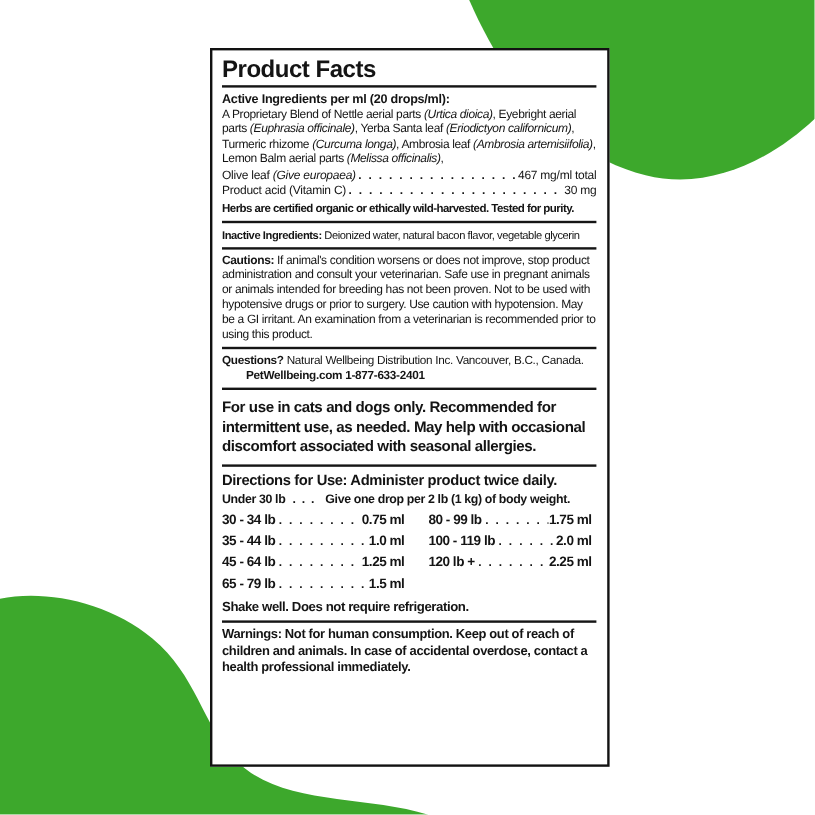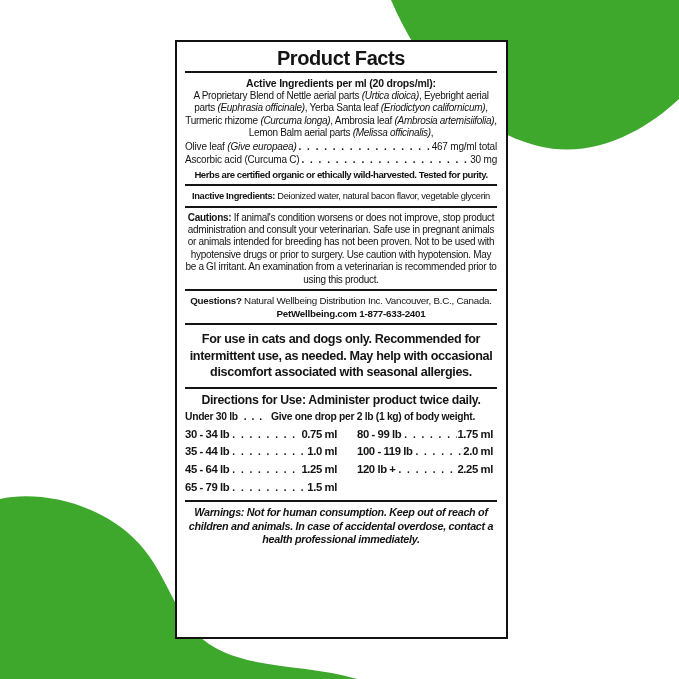--- a/index.html
+++ b/index.html
@@ -4,21 +4,21 @@
 <style>
   * { margin:0; padding:0; box-sizing:border-box; }
   html,body { width:679px; height:679px; background:#ffffff; }
   body { font-family:"Liberation Sans", sans-serif; color:#141414; }
   .canvas { position:relative; width:679px; height:679px; overflow:hidden; background:#fff; }
   .bg-svg { position:absolute; left:0; top:0; z-index:0; }
 
   .label-box {
     position:absolute; left:175px; top:40px; width:333px; height:599px;
     background:#fff; border:2px solid #121212; z-index:1;
-    padding:5px 9px 5px 8px; overflow:hidden;text-align:center;
+    padding:5px 9px 5px 8px; overflow:hidden;
   }
 
   .title { font-size:20px; font-weight:bold; letter-spacing:-0.4px; line-height:22px; }
   .rule { border:0; border-top:2px solid #151515; margin:3px 0 4px 0; }
   .rule.thick { border-top-width:2.6px; margin-top:2px; }
 
   .sec { margin-bottom:2px; }
   .b { font-weight:bold; }
   .i { font-style:italic; }
   .r { font-style:normal; }
@@ -44,21 +44,21 @@
   .under-line .udots { margin:0 8px 0 6px; letter-spacing:1px; }
 
   .dose-table { display:flex; margin-top:2px; }
   .dose-col { display:flex; flex-direction:column; }
   .dose-col.left { width:152px; margin-right:20px; }
   .dose-col.right { width:136px; }
   .dose-row { display:flex; align-items:baseline; font-size:11.3px; font-weight:bold; letter-spacing:-0.4px; line-height:16.8px; white-space:nowrap; }
   .dose-row .dots { flex:1 1 0; overflow:hidden; padding:0 3px; letter-spacing:1.5px; min-width:6px; font-size:10px; }
   .shake { font-size:11px; font-weight:bold; letter-spacing:-0.35px; line-height:15px; margin-top:2px; white-space:nowrap; }
 
-  .warnings { font-size:10.8px; font-weight:bold; letter-spacing:-0.3px; line-height:13.8px;font-style:italic; }
+  .warnings { font-size:10.8px; font-weight:bold; letter-spacing:-0.3px; line-height:13.8px; }
 </style>
 </head>
 <body>
 
 <div class="canvas">
 
   <svg class="bg-svg" width="679" height="679" viewBox="0 0 679 679" aria-hidden="true">
     <path d="M391,0 C424,76 474,130 538,146 C594,160 646,130 679,99 L679,0 Z" fill="#3da82c"></path>
     <path d="M0,499 C36,491 90,501 127,532 C164,563 168,602 196,633 C233,672 302,662 357,679 L0,679 Z" fill="#3da82c"></path>
   </svg>
@@ -70,21 +70,21 @@
 
     <div class="sec">
       <div class="sec-heading">Active Ingredients per ml (20 drops/ml):</div>
       <div class="body-text"><span class="r">A Proprietary Blend of Nettle aerial parts </span><span class="i">(Urtica dioica)</span><span class="r">, Eyebright aerial parts </span><span class="i">(Euphrasia officinale)</span><span class="r">, Yerba Santa leaf </span><span class="i">(Eriodictyon californicum)</span><span class="r">, Turmeric rhizome </span><span class="i">(Curcuma longa)</span><span class="r">, Ambrosia leaf </span><span class="i">(Ambrosia artemisiifolia)</span><span class="r">, Lemon Balm aerial parts </span><span class="i">(Melissa officinalis)</span><span class="r">,</span></div>
       <div class="leaderline">
         <span><span class="r">Olive leaf </span><span class="i">(Give europaea)</span></span>
         <span class="dots">. . . . . . . . . . . . . . . . . . . . . . . . . . . . . . . . . . . . . . . . . . . . . . . . . . . . . . . . . . . .</span>
         <span class="val">467 mg/ml total</span>
       </div>
       <div class="leaderline">
-        <span>Ascorbic acid (Curcuma C)</span>
+        <span>Product acid (Vitamin C)</span>
         <span class="dots">. . . . . . . . . . . . . . . . . . . . . . . . . . . . . . . . . . . . . . . . . . . . . . . . . . . . . . . . . . . .</span>
         <span class="val">30 mg</span>
       </div>
       <div class="herbs">Herbs are certified organic or ethically wild-harvested. Tested for purity.</div>
     </div>
     <hr class="rule">
 
     <div class="sec one-line">
       <span class="b">Inactive Ingredients:</span><span> Deionized water, natural bacon flavor, vegetable glycerin</span>
     </div>
@@ -145,20 +145,21 @@
             <span class="dots">. . . . . . . . . . . . . . . . . . . . . . . . . . . . . . . . . . . . . . . . . . . . . . . . . . . . . . . . . . . .</span>
             <span>2.0 ml</span>
           </div>
           <div class="dose-row">
             <span>120 lb +</span>
             <span class="dots">. . . . . . . . . . . . . . . . . . . . . . . . . . . . . . . . . . . . . . . . . . . . . . . . . . . . . . . . . . . .</span>
             <span>2.25 ml</span>
           </div>
         </div>
       </div>
+      <div class="shake">Shake well. Does not require refrigeration.</div>
     </div>
     <hr class="rule">
 
     <div class="warnings">
       <span>Warnings:</span><span> Not for human consumption. Keep out of reach of children and animals. In case of accidental overdose, contact a health professional immediately.</span>
     </div>
 
   </div>
 </div>
 

